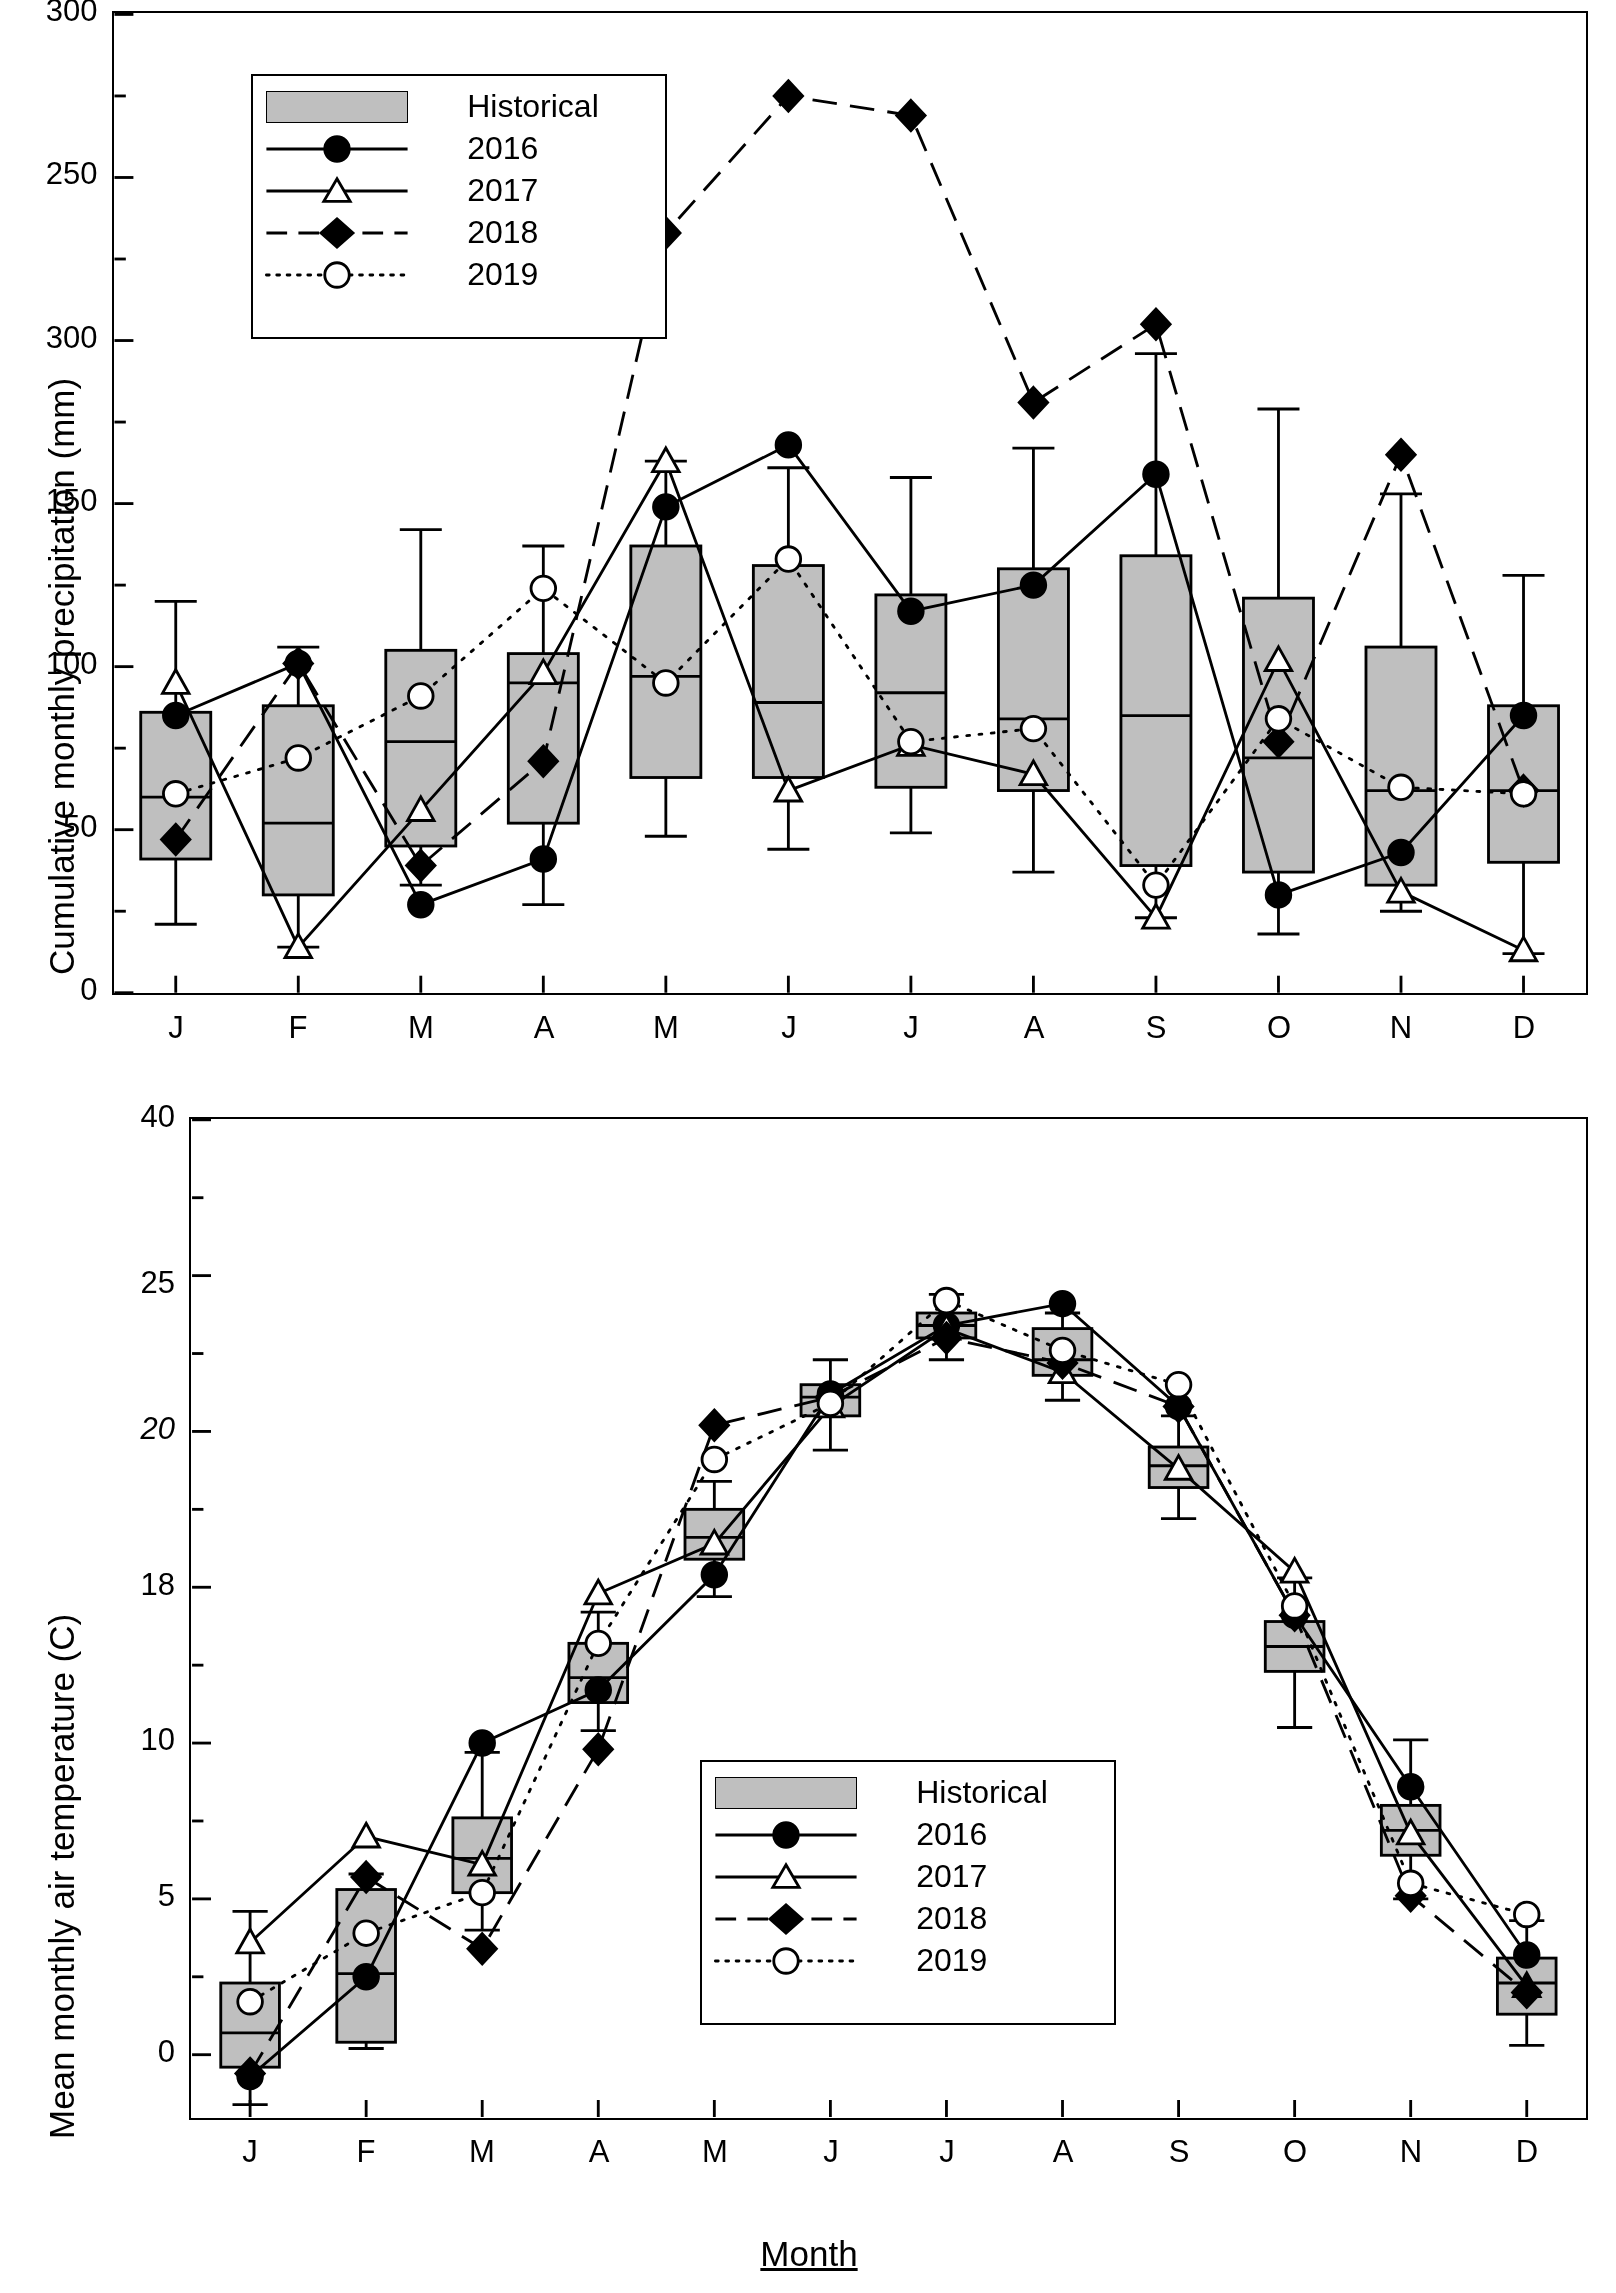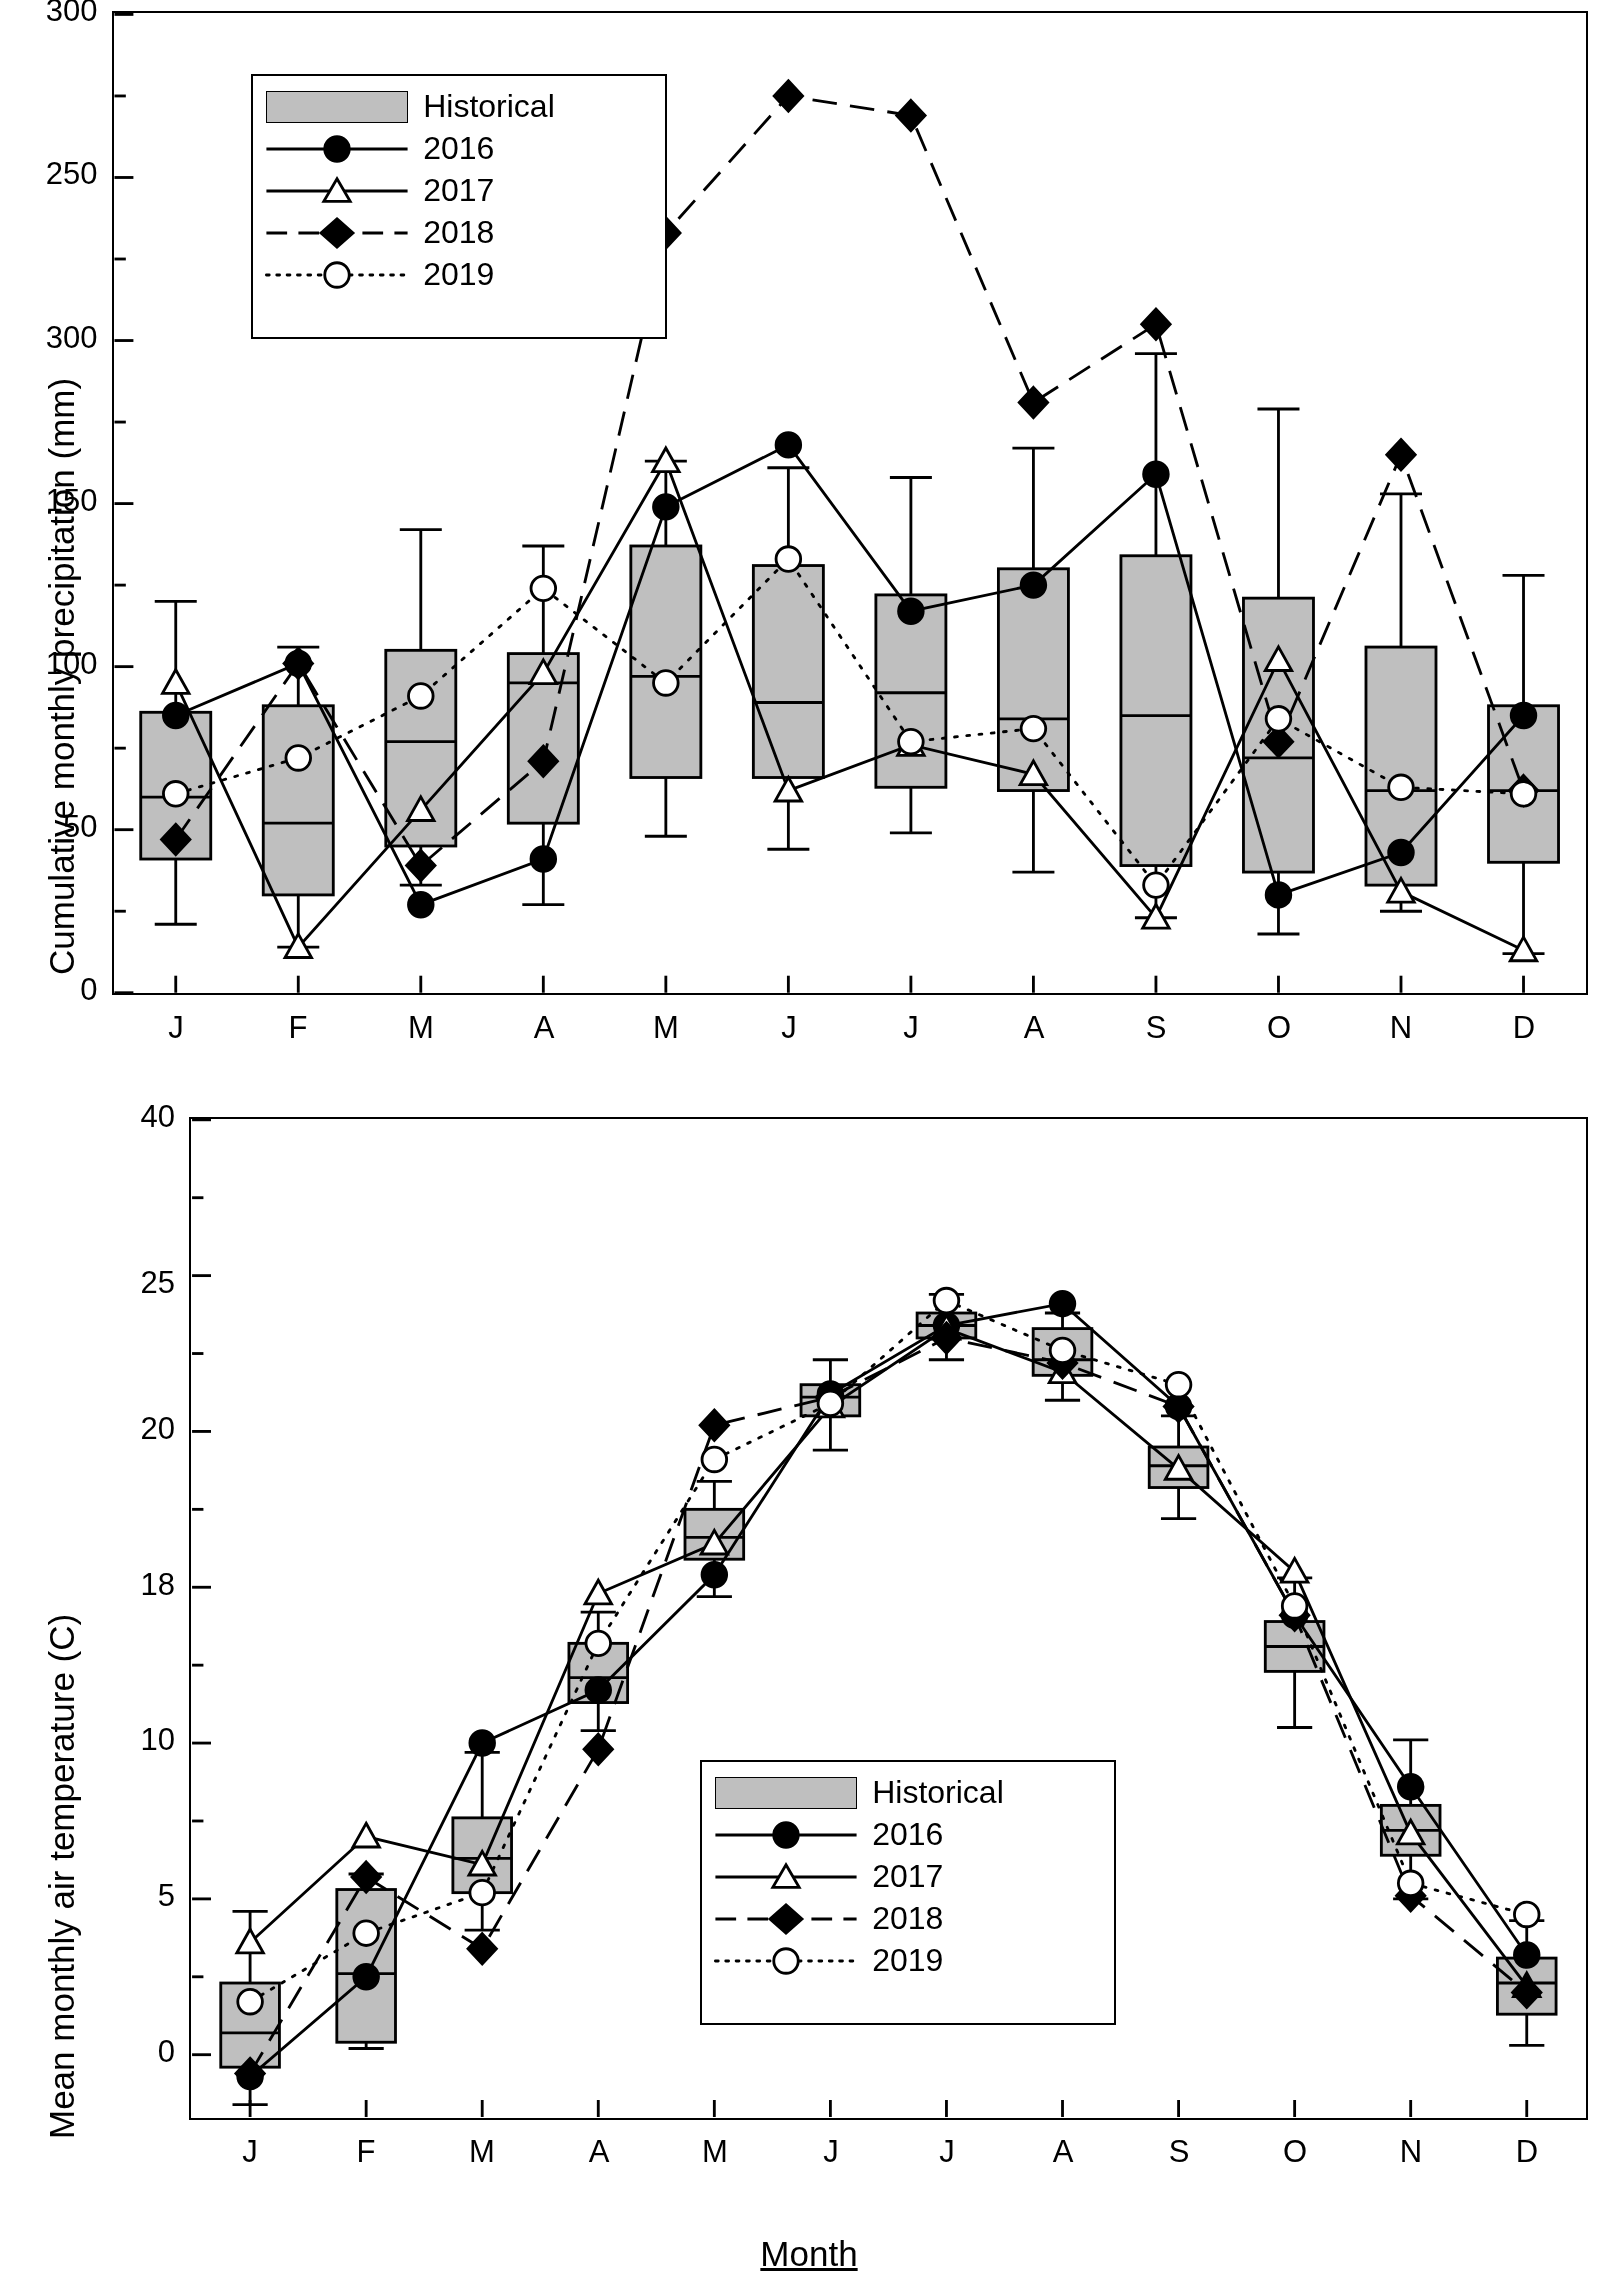--- a/index.html
+++ b/index.html
@@ -10,21 +10,21 @@
   .plotbox{position:absolute;border:2.8px solid #000;background:#fff;box-sizing:border-box;}
 
   .ylabel{position:absolute;transform-origin:0 0;white-space:nowrap;font-size:35px;}
   .xlabel{position:absolute;white-space:nowrap;font-size:35px;text-decoration:underline;}
 
   .tick-label{position:absolute;font-size:31px;text-align:right;white-space:nowrap;}
   .xtick-label{position:absolute;font-size:31px;text-align:center;white-space:nowrap;}
 
   .legend{position:absolute;border:2.8px solid #000;background:#fff;box-sizing:border-box;
           padding:9.5px 13.2px;}
-  .legend-row{display:flex;align-items:center;height:42px;}
+  .legend-row{display:flex;align-items:center;height:42px;gap:44px;}
   .legend-key{width:142px;height:32px;position:relative;margin-right:15px;}
   .legend-text{font-size:32px;white-space:nowrap;}
   .legend-swatch{position:absolute;left:0;top:0;width:142px;height:32px;background:#bfbfbf;border:1.9px solid #000;box-sizing:border-box;}
 
   svg{position:absolute;left:0;top:0;overflow:visible;}
 </style>
 </head>
 <body>
 
 <div class="page">
@@ -478,21 +478,21 @@
           <circle cx="1491" cy="829.96875" r="13" fill="#fff" stroke="#000" stroke-width="3"></circle>
           <circle cx="1613.6666666666667" cy="862.90625" r="13" fill="#fff" stroke="#000" stroke-width="3"></circle>
         </g>
       </svg>
 
     <div id="temp-yticks">
         <div class="tick-label" style="left: 88px; top: 936px; width: 87px;">0</div>
         <div class="tick-label" style="left: 88px; top: 780px; width: 87px;">5</div>
         <div class="tick-label" style="left: 88px; top: 624px; width: 87px;">10</div>
         <div class="tick-label" style="left: 88px; top: 469px; width: 87px;">18</div>
-        <div class="tick-label" style="left: 88px; top: 313px; width: 87px;">20</div>
+        <div class="tick-label" style="left: 88px; top: 313px; width: 87px; font-style: italic;">20</div>
         <div class="tick-label" style="left: 88px; top: 157px; width: 87px; margin-top: 10px;">25</div>
         <div class="tick-label" style="left: 88px; top: 0.9px; width: 87px;">40</div>
       </div>
     <div id="temp-xticks">
         <div class="xtick-label" style="left: 212px; top: 1036px; width: 76px;">J</div>
         <div class="xtick-label" style="left: 328px; top: 1036px; width: 76px;">F</div>
         <div class="xtick-label" style="left: 444px; top: 1036px; width: 76px;">M</div>
         <div class="xtick-label" style="left: 561px; top: 1036px; width: 76px;">A</div>
         <div class="xtick-label" style="left: 677px; top: 1036px; width: 76px;">M</div>
         <div class="xtick-label" style="left: 793px; top: 1036px; width: 76px;">J</div>

